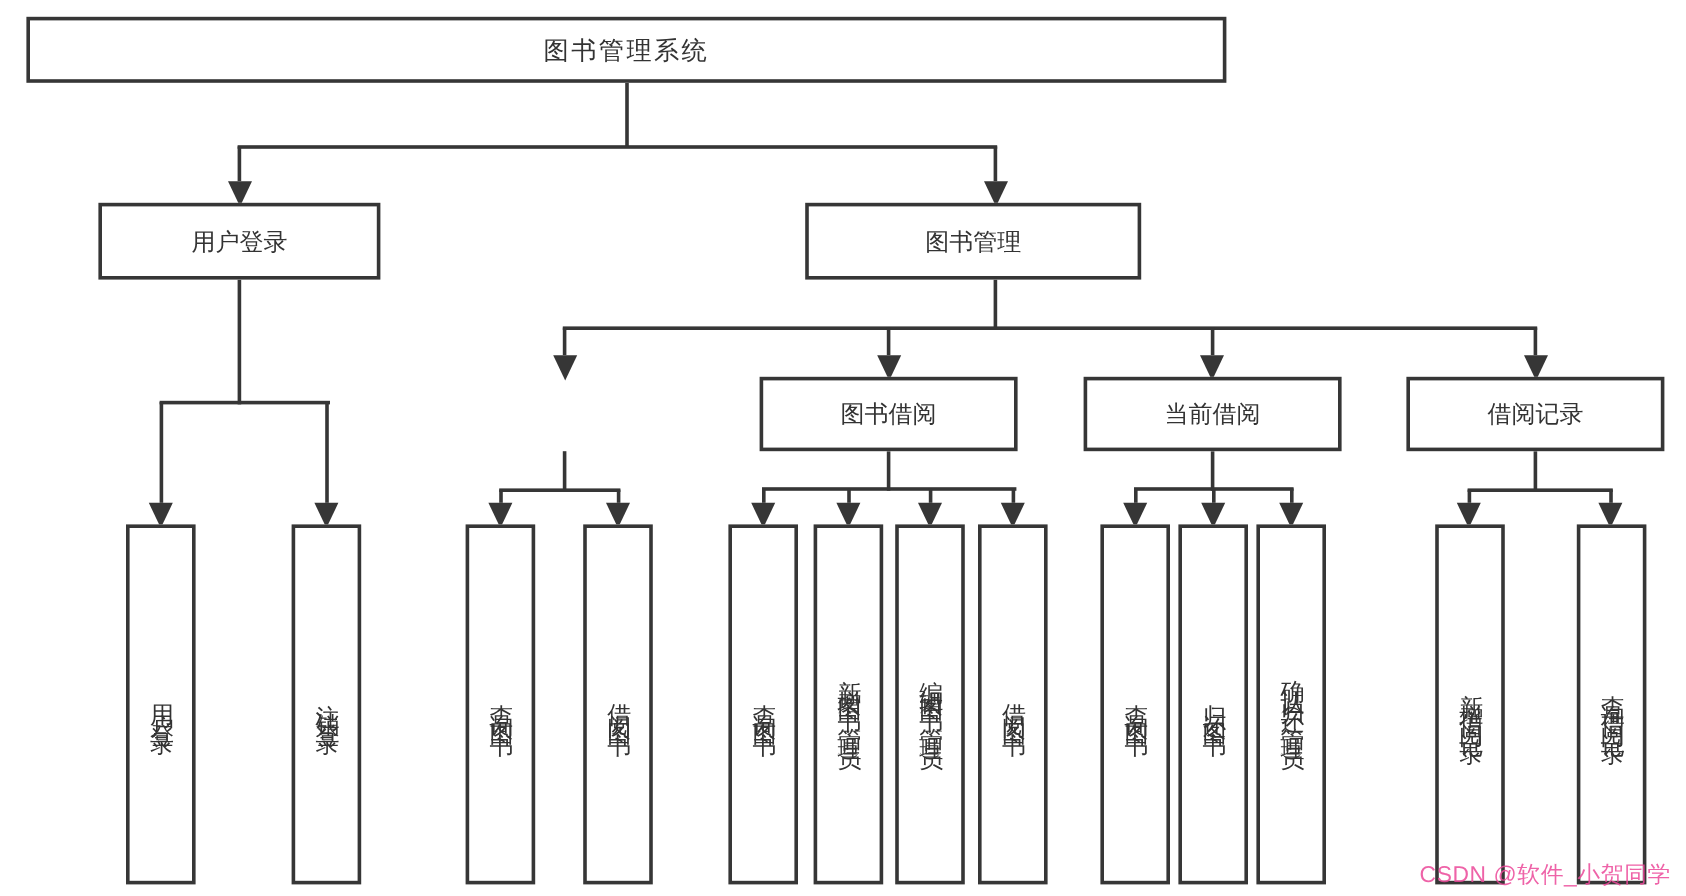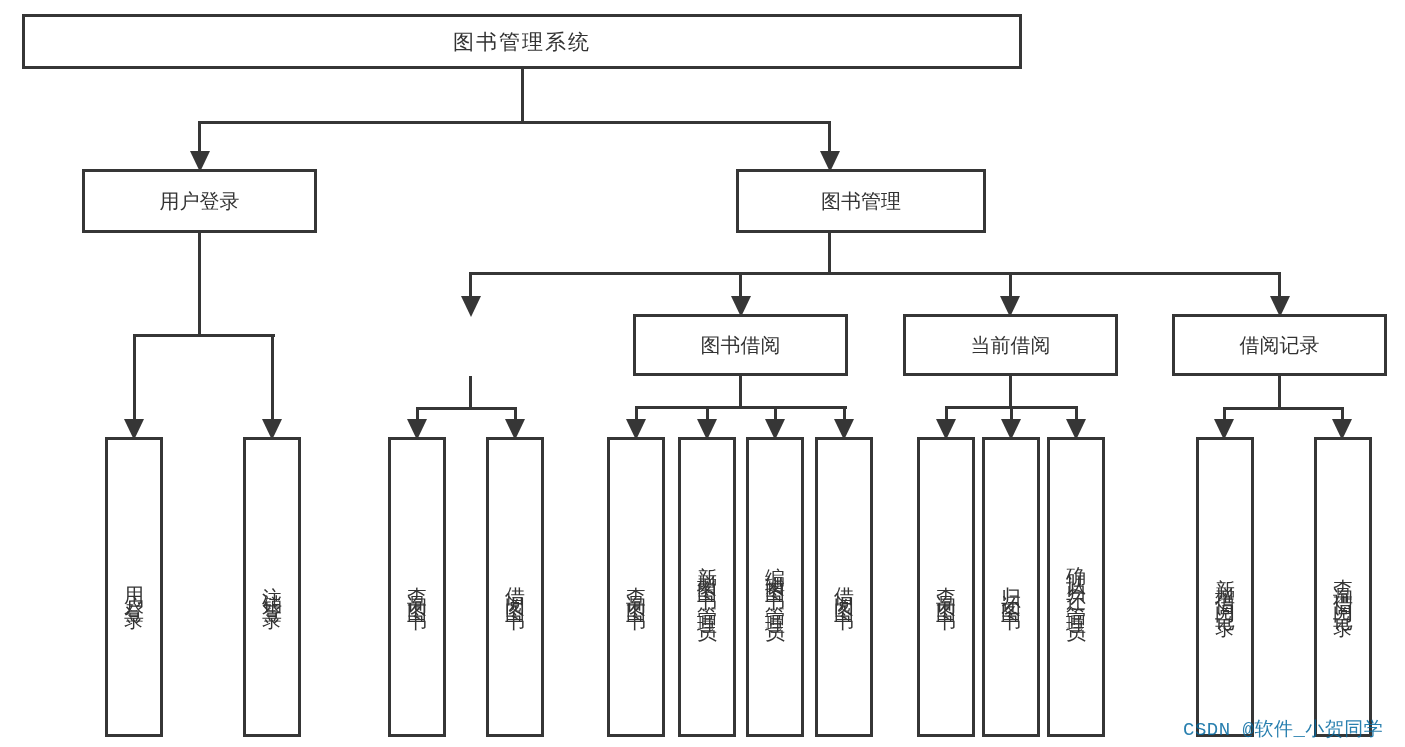--- a/index.html
+++ b/index.html
@@ -125,21 +125,21 @@
   <div class="arrow" style="--x:1224;   --y1:408; --y2:437;"></div>
   <div class="arrow" style="--x:1342;   --y1:408; --y2:437;"></div>
 
   <div class="node root" style="left:22px; top:14px; width:1000px; height:55px;">
     <span class="lbl">图书管理系统</span>
   </div>
 
   <div class="node" style="left:82px; top:169px; width:235px; height:64px;">
     <span class="lbl">用户登录</span>
   </div>
-  <div class="node" style="left:736px; top:169px; width:250px; height:64px;">
+  <div class="node" style="left:671px; top:169px; width:280px; height:64px;">
     <span class="lbl">图书管理</span>
   </div>
 
   <div class="node" style="left:633px; top:314px; width:215px; height:62px;">
     <span class="lbl">图书借阅</span>
   </div>
   <div class="node" style="left:903px; top:314px; width:215px; height:62px;">
     <span class="lbl">当前借阅</span>
   </div>
   <div class="node" style="left:1172px; top:314px; width:215px; height:62px;">
@@ -183,15 +183,15 @@
     <span class="lbl">确认归还（管理员）</span>
   </div>
 
   <div class="node leaf" style="left:1196px; top:437px; width:58px; height:300px;">
     <span class="lbl">新增借阅记录</span>
   </div>
   <div class="node leaf" style="left:1314px; top:437px; width:58px; height:300px;">
     <span class="lbl">查询借阅记录</span>
   </div>
 
-  <div class="watermark" style="color: #0369a1; font-family: Liberation Mono, monospace;">CSDN @软件_小贺同学</div>
+  <div class="watermark" style="color: #ec4899;">CSDN @软件_小贺同学</div>
 
 </div>
 
 </body></html>

